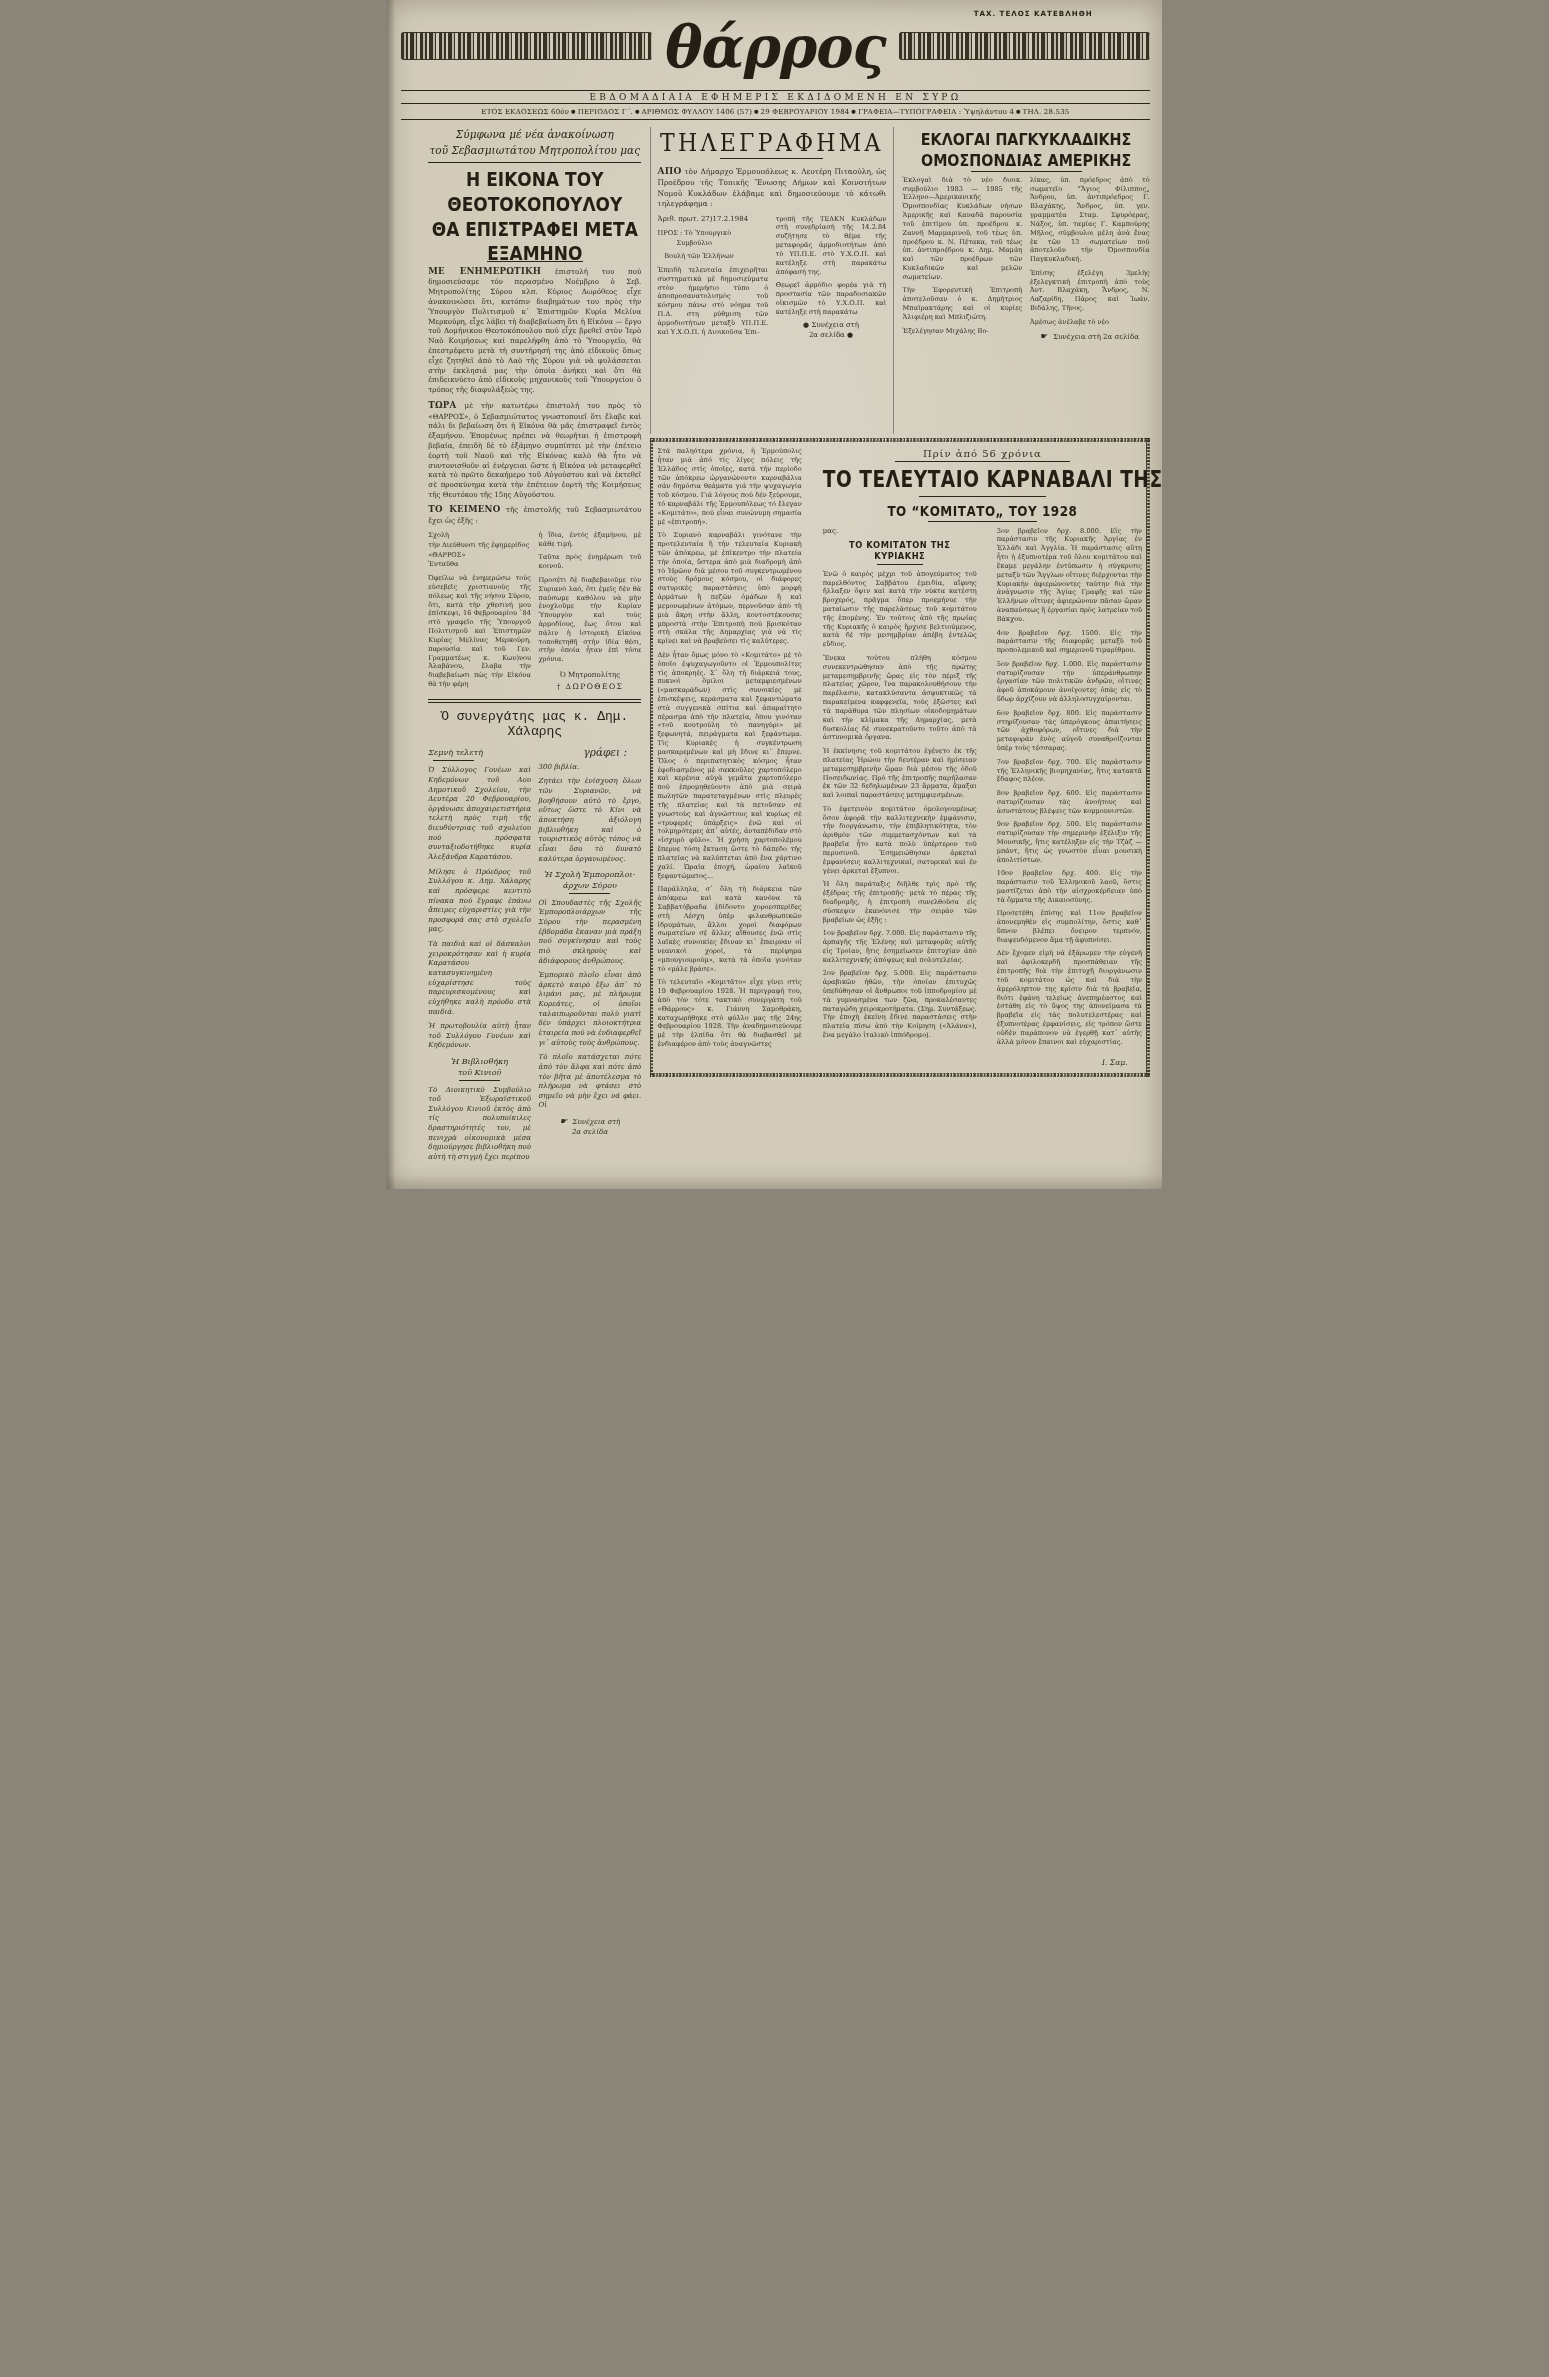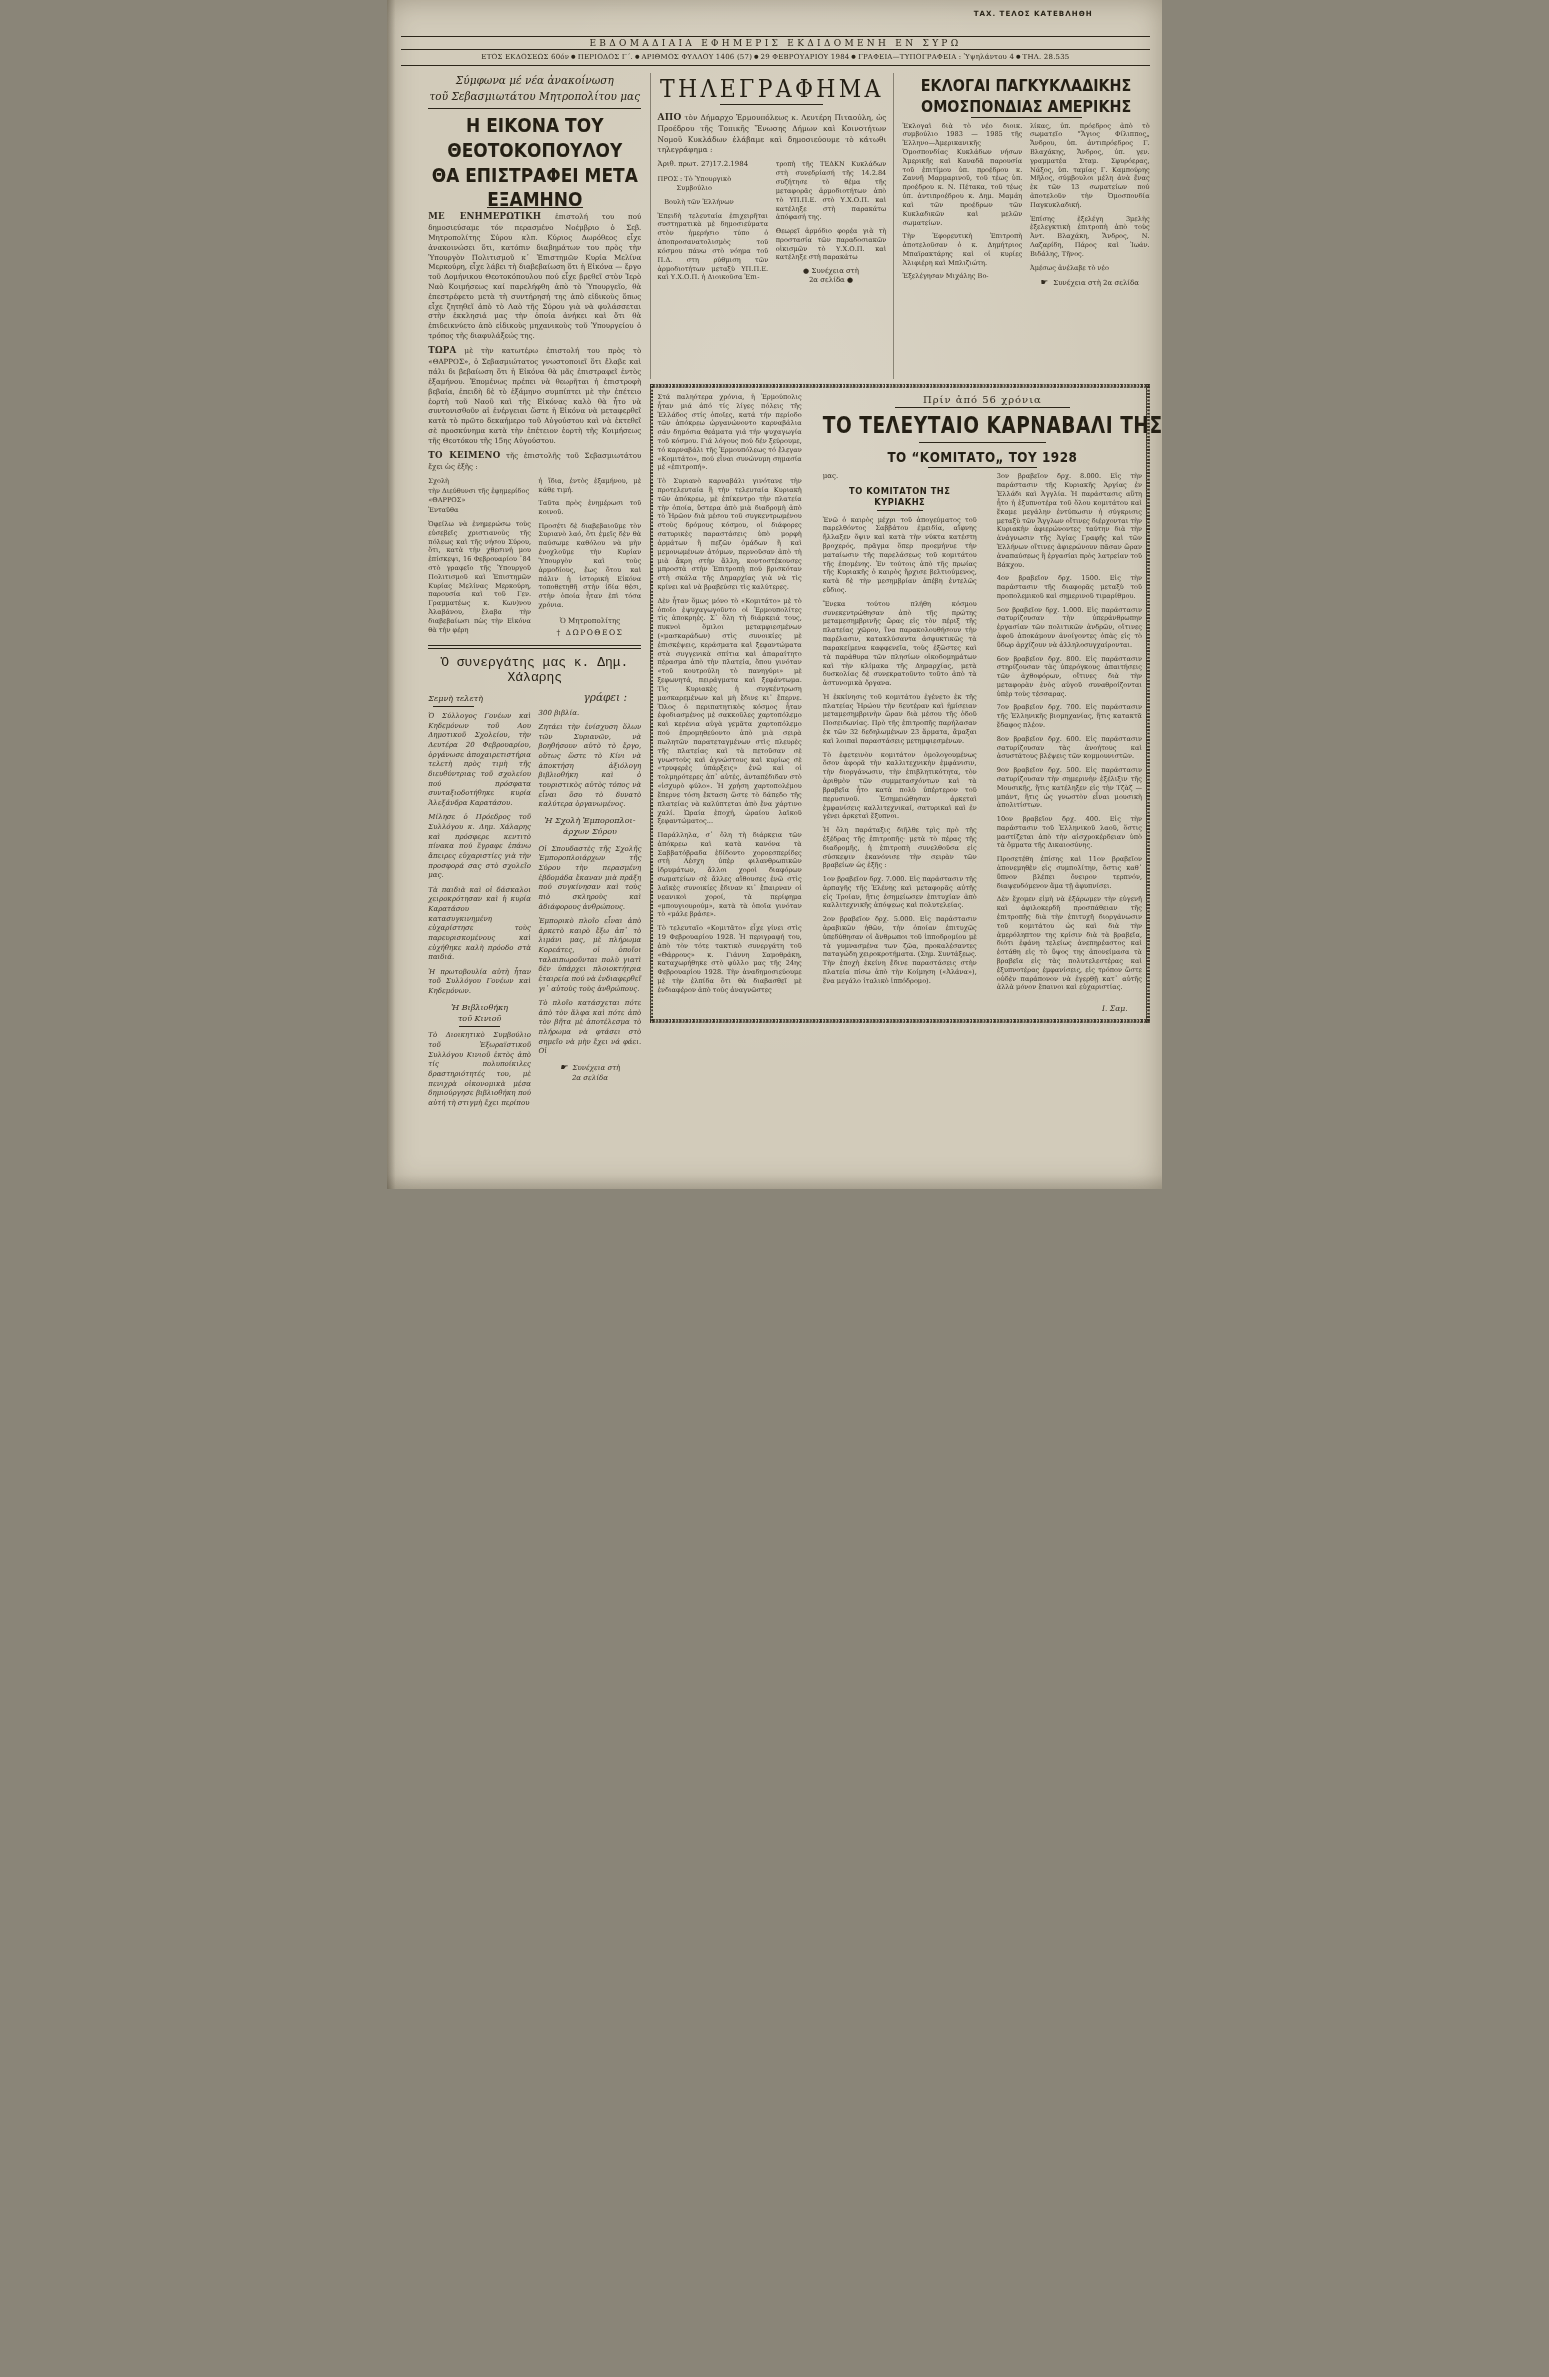--- a/index.html
+++ b/index.html
@@ -107,20 +107,25 @@
   .cont-word{font-size:7px;margin-bottom:2.9px;}
   .carn-sig{text-align:right;font-size:7.6px;font-style:italic;padding:6.7px 14.3px 1.9px 0;}
 </style>
 </head>
 <body>
 
 <div class="page">
 
   <div class="taxline">ΤΑΧ. ΤΕΛΟΣ ΚΑΤΕΒΛΗΘΗ</div>
 
+  <div class="masthead">
+    <div class="ornament"></div>
+    <div class="title">θάρρος</div>
+    <div class="ornament"></div>
+  </div>
 
   <div class="subtitle-block">
     <span class="subtitle">ΕΒΔΟΜΑΔΙΑΙΑ  ΕΦΗΜΕΡΙΣ  ΕΚΔΙΔΟΜΕΝΗ  ΕΝ  ΣΥΡΩ</span>
   </div>
 
   <div class="infoline">
     <span class="info-item">ΕΤΟΣ ΕΚΔΟΣΕΩΣ 60όν</span><span class="info-item">ΠΕΡΙΟΔΟΣ Γ΄.</span><span class="info-item">ΑΡΙΘΜΟΣ ΦΥΛΛΟΥ 1406 (57)</span><span class="info-item">29 ΦΕΒΡΟΥΑΡΙΟΥ 1984</span><span class="info-item">ΓΡΑΦΕΙΑ—ΤΥΠΟΓΡΑΦΕΙΑ : Ὑψηλάντου 4</span><span class="info-item">ΤΗΛ. 28.535</span>
   </div>
 
   <div class="content">

